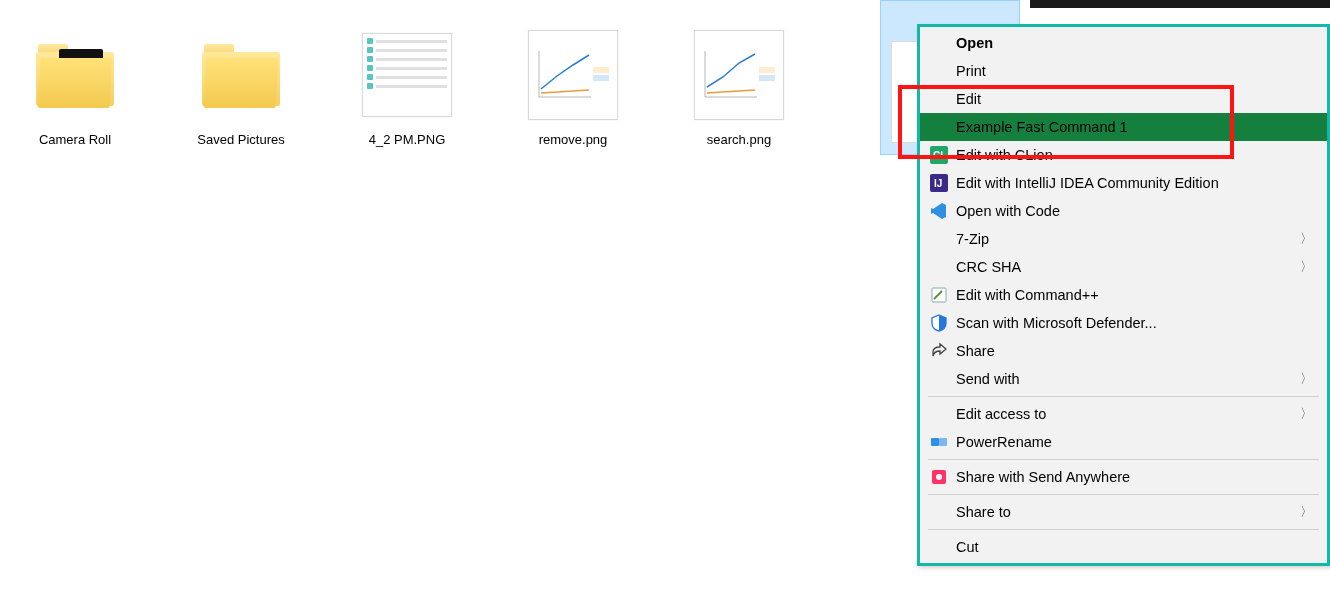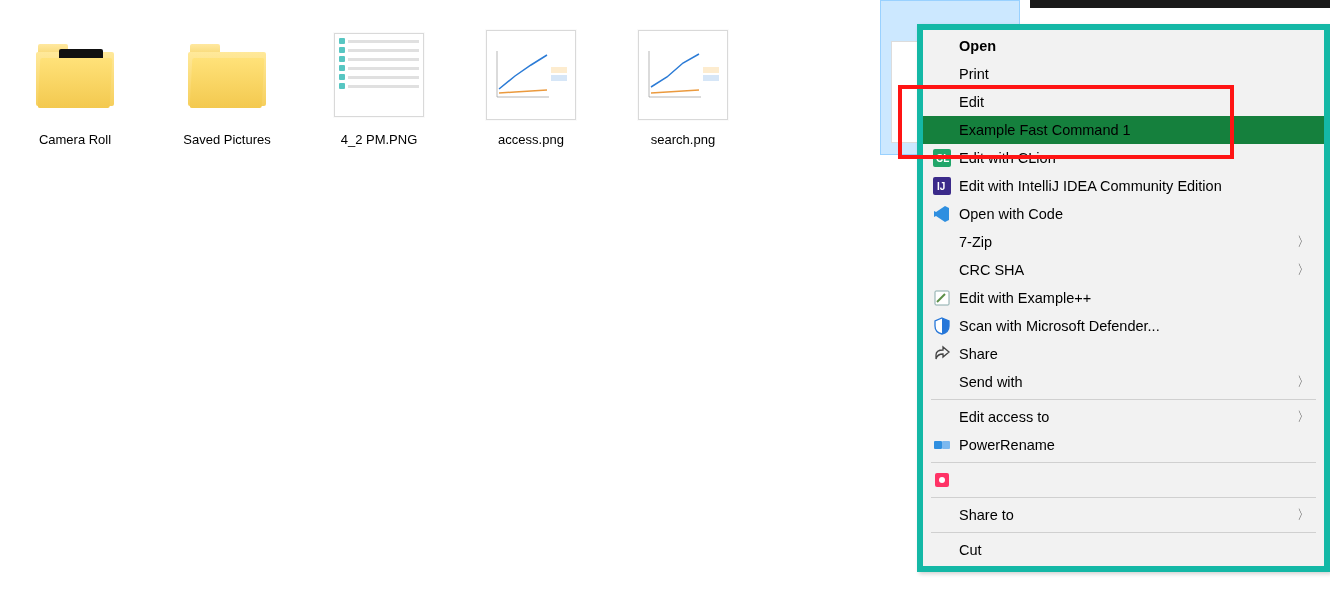--- a/index.html
+++ b/index.html
@@ -1,17 +1,17 @@
 <!DOCTYPE html>
 <html><head>
 <meta charset="utf-8">
 <style>
 html,body{margin:0;padding:0;width:1330px;height:593px;overflow:hidden;font-family:"Segoe UI",Arial,sans-serif;font-size:13px;background:#fff;color:#000}
 .desk{position:relative;width:100%;height:100%}
-.items{position:absolute;left:20px;top:30px;display:flex;gap:42px}
+.items{position:absolute;left:20px;top:30px;display:flex;gap:56px}
 .item{width:110px;display:flex;flex-direction:column;align-items:center;text-align:center}
 .thumb{width:90px;height:90px;display:flex;align-items:center;justify-content:center;margin-bottom:12px}
 .folder{position:relative;width:78px;height:62px}
 .folder .tab{position:absolute;left:2px;top:0;width:30px;height:12px;background:linear-gradient(180deg,#ffe8a0,#f7d66e);border-radius:2px 2px 0 0}
 .folder .back{position:absolute;left:0;top:8px;width:78px;height:54px;background:linear-gradient(180deg,#ffe99a,#f6cf5d);border-radius:2px}
 .folder .front{position:absolute;left:3px;top:14px;width:72px;height:50px;background:linear-gradient(180deg,#ffe279,#f3c94f);border-radius:2px;transform:skewX(-3deg)}
 .folder .peek{position:absolute;left:23px;top:5px;width:44px;height:38px;background:#111;border-radius:2px}
 .pngcard{width:92px;height:84px;border:1px solid #d9d9d9;background:#fff;box-shadow:0 0 0 1px rgba(0,0,0,.02);padding:4px;box-sizing:border-box}
 .listthumb{display:flex;flex-direction:column;gap:3px}
 .listthumb .row{display:flex;align-items:center;gap:3px}
@@ -22,21 +22,21 @@
 .label{font-size:13px;color:#000;white-space:nowrap}
 
 
 .sel{position:absolute;left:880px;top:0;width:140px;height:155px;background:#cce8ff;border:1px solid #99d1ff;box-sizing:border-box}
 .sel-in{position:absolute;left:10px;top:40px;width:118px;height:100px;background:#fff;border:1px solid #dcdcdc}
 
 
 .topdark{position:absolute;right:0;top:0;width:300px;height:8px;background:#1a1a1a}
 
 
-.menu{position:absolute;left:917px;top:24px;width:413px;background:#f2f2f2;border:6px solid #14b8a6;box-shadow:2px 2px 4px rgba(0,0,0,.18);box-sizing:border-box;padding:2px 0}
+.menu{position:absolute;left:917px;top:24px;width:413px;background:#f2f2f2;border:3px solid #14b8a6;box-shadow:2px 2px 4px rgba(0,0,0,.18);box-sizing:border-box;padding:2px 0}
 .mi{height:28px;display:flex;align-items:center;padding:0 14px 0 6px;position:relative}
 .mi .ic{width:26px;display:flex;align-items:flex-end;justify-content:center}
 .mi .tx{flex:1;font-size:14.5px;color:#000;padding-left:4px}
 .mi.bold .tx{font-weight:600}
 .mi .arw{font-size:13px;color:#555}
 .sep{height:1px;background:#d0d0d0;margin:3px 8px}
 .hl{position:absolute;left:898px;top:85px;width:336px;height:74px;border:4px solid #ff1414;box-sizing:border-box;pointer-events:none;z-index:50}
 
 .mi.hov{background:#15803d}
 
@@ -114,21 +114,21 @@
               <rect x="0" y="0" width="80" height="60" fill="#fff"></rect>
               <polyline points="8,44 24,31 40,20 56,10" stroke="#2b7bd6" stroke-width="1.5" fill="none"></polyline>
               <polyline points="8,48 24,47 40,46 56,45" stroke="#eb9a3e" stroke-width="1.5" fill="none"></polyline>
               <rect x="60" y="22" width="16" height="6" fill="#fdeccf"></rect>
               <rect x="60" y="30" width="16" height="6" fill="#d6e6f7"></rect>
               <line x1="6" y1="6" x2="6" y2="52" stroke="#999" stroke-width=".7"></line>
               <line x1="6" y1="52" x2="58" y2="52" stroke="#999" stroke-width=".7"></line>
             </svg>
         </div>
       </div>
-      <div class="label">access.png</div>
+      <div class="label">remove.png</div>
     </div>
 
     <div class="item">
       <div class="thumb">
         <div class="pngcard chartthumb">
           <svg viewBox="0 0 80 60">
               <rect x="0" y="0" width="80" height="60" fill="#fff"></rect>
               <polyline points="8,42 24,32 40,18 56,9" stroke="#2b7bd6" stroke-width="1.5" fill="none"></polyline>
               <polyline points="8,48 24,47 40,46 56,45" stroke="#eb9a3e" stroke-width="1.5" fill="none"></polyline>
               <rect x="60" y="22" width="16" height="6" fill="#fdeccf"></rect>
@@ -200,21 +200,21 @@
         <div class="tx">CRC SHA</div>
         <div class="arw">〉</div>
       </div>
     <div class="mi">
       <div class="ic">
           <svg viewBox="0 0 18 18">
             <rect x="2" y="2" width="14" height="14" rx="1" fill="#fff" stroke="#8aa" stroke-width="1"></rect>
             <path d="M4 13 L12 5" stroke="#5b8f47" stroke-width="2"></path>
           </svg>
         </div>
-      <div class="tx">Edit with Example++</div>
+      <div class="tx">Edit with Command++</div>
     </div>
     <div class="mi">
       <div class="ic">
           <svg viewBox="0 0 18 18">
             <path d="M9 1 L16 4 V9 C16 13 13 16 9 17 C5 16 2 13 2 9 V4 Z" fill="#fff" stroke="#2677d9" stroke-width="1.3"></path>
             <path d="M9 1 L16 4 V9 C16 13 13 16 9 17 Z" fill="#2677d9"></path>
           </svg>
         </div>
       <div class="tx">Scan with Microsoft Defender...</div>
     </div>
@@ -247,20 +247,21 @@
       <div class="tx">PowerRename</div>
     </div>
     <div class="sep"></div>
     <div class="mi">
       <div class="ic">
           <svg viewBox="0 0 18 18">
             <rect x="2" y="2" width="14" height="14" rx="2" fill="#ff3366"></rect>
             <circle cx="9" cy="9" r="3" fill="#fff"></circle>
           </svg>
         </div>
+      <div class="tx">Share with Send Anywhere</div>
     </div>
     <div class="sep"></div>
     <div class="mi">
         <div class="ic"></div>
         <div class="tx">Share to</div>
         <div class="arw">〉</div>
       </div>
     <div class="sep"></div>
     <div class="mi">
         <div class="ic"></div>

